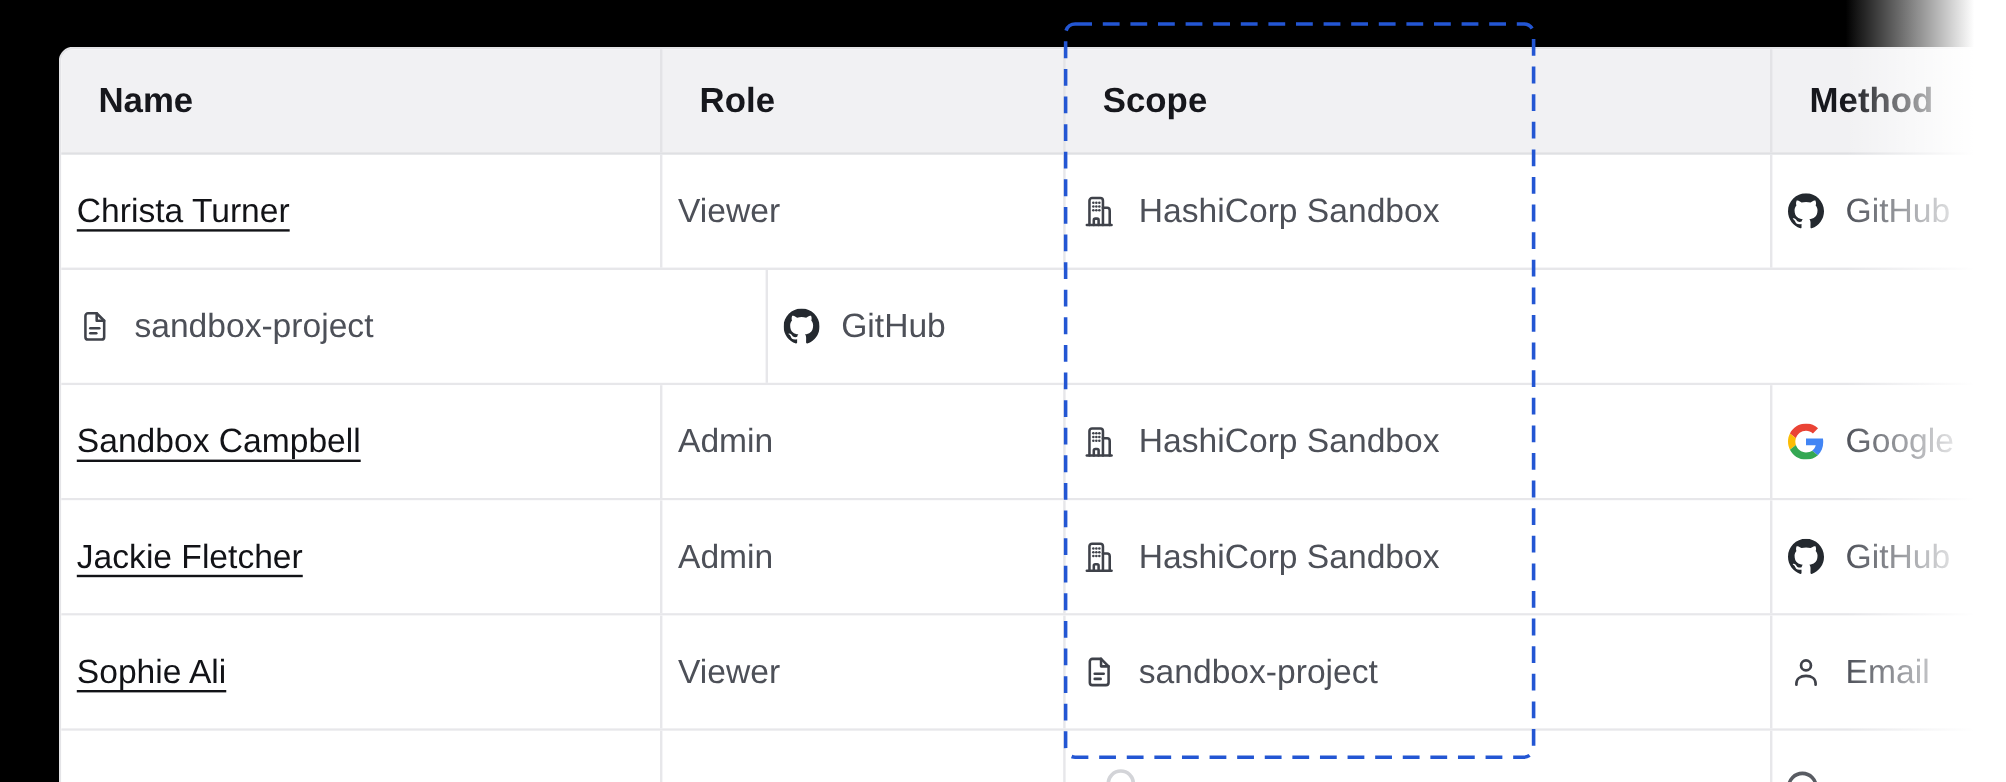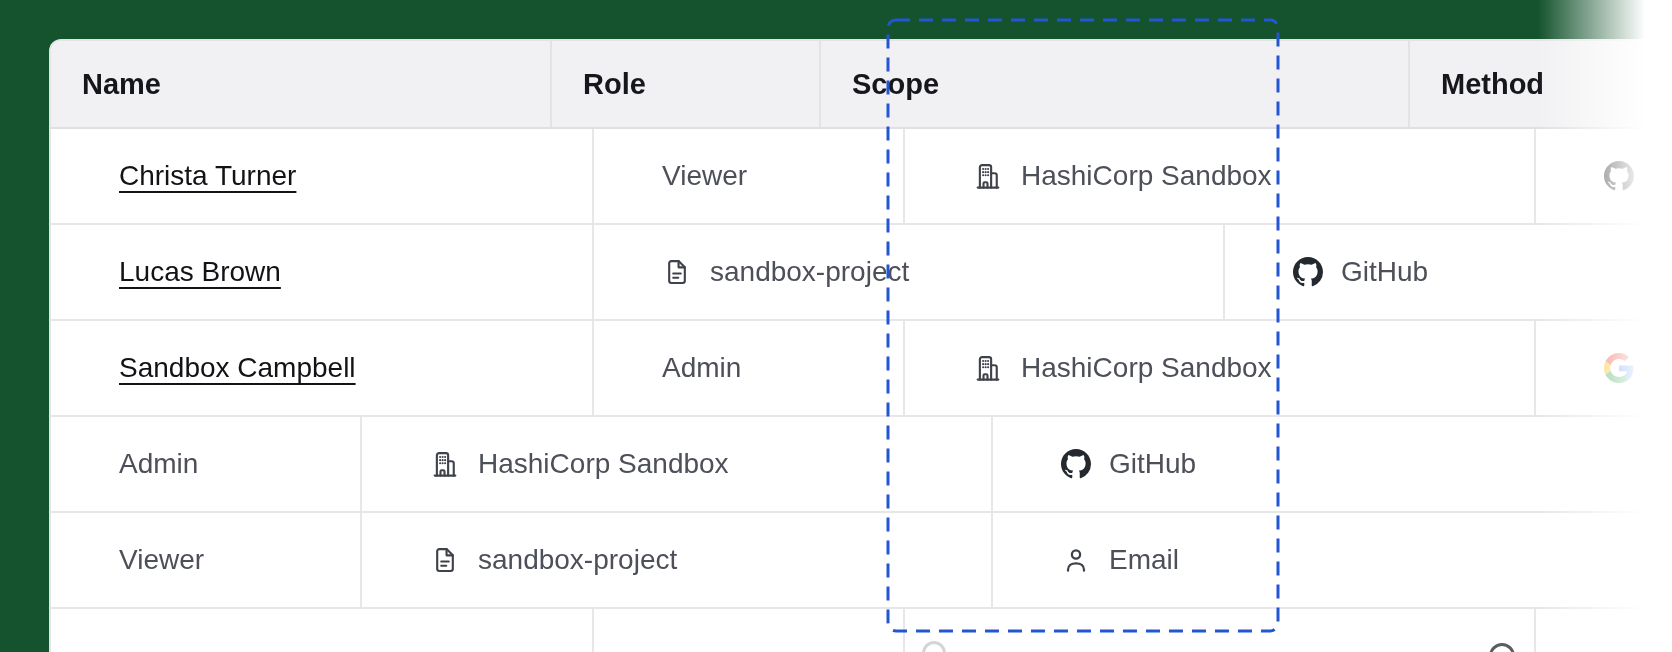--- a/index.html
+++ b/index.html
@@ -1,18 +1,18 @@
 <!DOCTYPE html>
 <html><head>
 <meta charset="utf-8">
 <style>
   html,body { margin:0; padding:0; background:#ffffff; }
   .canvas {
     position:relative; width:1672px; height:652px;
-    background:#14532d; overflow:hidden;
+    background:#000000; overflow:hidden;
     font-family:"Liberation Sans", sans-serif;
     -webkit-font-smoothing:antialiased;
   }
   
   .members-table {
     position:absolute; left:49px; top:39px;
     width:1764px; height:720px;
     background:#ffffff;
     border:2px solid #e4e4e7; border-bottom:none;
     border-radius:12px 12px 0 0;
@@ -27,26 +27,26 @@
     display:flex; align-items:center; padding-left:31px;
     font-size:29px; font-weight:700; color:#16171c;
     box-sizing:border-box; flex:none;
   }
   .tr {
     display:flex; height:96px; background:#ffffff;
     border-bottom:2px solid #e7e7ea; box-sizing:border-box;
   }
   .tr.partial { height:110px; border-bottom:none; }
   .td {
-    display:flex; align-items:center; padding-left:26px;
+    display:flex; align-items:center; padding-left:13px;
     font-size:28px; color:#4d5058;
-    box-sizing:border-box; flex:none;margin-left:42px;
+    box-sizing:border-box; flex:none;
   }
   .col-name   { width:501px; border-right:2px solid #e7e7ea; }
-  .col-role   { width:269px; border-right:2px solid #e7e7ea;text-align:right; }
+  .col-role   { width:336px; border-right:2px solid #e7e7ea;text-align:right; }
   .col-scope  { width:589px; border-right:2px solid #e7e7ea; }
   .col-method { flex:1 1 auto; }
   .thead .col-name, .thead .col-role, .thead .col-scope { border-right-color:#e3e3e6; }
 
   .name-link {
     color:#121317; font-weight:500; cursor:pointer;
     text-decoration:underline; text-decoration-thickness:2px;
     text-underline-offset:6px;
   }
   .cell-icon { width:30px; height:30px; margin-right:18px; flex:none; display:flex; }
@@ -117,23 +117,20 @@
         <span class="cell-icon">
           <svg viewBox="0 0 16 16" fill="#24292f">
             <path d="M8 0C3.58 0 0 3.58 0 8c0 3.54 2.29 6.53 5.47 7.59.4.07.55-.17.55-.38 0-.19-.01-.82-.01-1.49-2.01.37-2.53-.49-2.69-.94-.09-.23-.48-.94-.82-1.13-.28-.15-.68-.52-.01-.53.63-.01 1.08.58 1.23.82.72 1.21 1.87.87 2.33.66.07-.52.28-.87.51-1.07-1.78-.2-3.64-.89-3.64-3.95 0-.87.31-1.59.82-2.15-.08-.2-.36-1.02.08-2.12 0 0 .67-.21 2.2.82.64-.18 1.32-.27 2-.27s1.36.09 2 .27c1.53-1.04 2.2-.82 2.2-.82.44 1.1.16 1.92.08 2.12.51.56.82 1.27.82 2.15 0 3.07-1.87 3.75-3.65 3.95.29.25.54.73.54 1.48 0 1.07-.01 1.93-.01 2.2 0 .21.15.46.55.38A8.01 8.01 0 0 0 16 8c0-4.42-3.58-8-8-8z"></path>
           </svg>
         </span>
         <span>GitHub</span>
       </div>
     </div>
 
     <div class="tr">
-      <div class="td col-name">
-        <a class="name-link">Lucas Brown</a>
-      </div>
       <div class="td col-scope">
         <span class="cell-icon">
           <svg viewBox="0 0 24 24" fill="none" stroke="#3f424a" stroke-width="1.7" stroke-linecap="round" stroke-linejoin="round">
             <path d="M13.25 3.25H7.5c-.97 0-1.75.78-1.75 1.75v14c0 .97.78 1.75 1.75 1.75h9c.97 0 1.75-.78 1.75-1.75V8.25l-5-5z"></path>
             <path d="M13.25 3.25V8.25h5"></path>
             <path d="M9 13.2h6"></path>
               <path d="M9 16.6h4"></path>
           </svg>
         </span>
         <span>sandbox-project</span>
@@ -184,20 +181,23 @@
             <path fill="#4285F4" d="M46.98 24.55c0-1.57-.15-3.09-.38-4.55H24v9.02h12.94c-.58 2.96-2.26 5.48-4.78 7.18l7.73 6c4.51-4.18 7.09-10.36 7.09-17.65z"></path>
             <path fill="#FBBC05" d="M10.53 28.59c-.48-1.45-.76-2.99-.76-4.59s.27-3.14.76-4.59l-7.98-6.19C.92 16.46 0 20.12 0 24c0 3.88.92 7.54 2.56 10.78l7.97-6.19z"></path>
             <path fill="#34A853" d="M24 48c6.48 0 11.93-2.13 15.89-5.81l-7.73-6c-2.15 1.45-4.92 2.3-8.16 2.3-6.26 0-11.57-4.22-13.47-9.91l-7.98 6.19C6.51 42.62 14.62 48 24 48z"></path>
           </svg>
         </span>
         <span>Google</span>
       </div>
     </div>
 
     <div class="tr">
+      <div class="td col-name">
+        <a class="name-link">Jackie Fletcher</a>
+      </div>
       <div class="td col-role">
         <span>Admin</span>
       </div>
       <div class="td col-scope">
         <span class="cell-icon">
           <svg viewBox="0 0 24 24" fill="none" stroke="#3f424a" stroke-width="1.7" stroke-linecap="round" stroke-linejoin="round">
             <path d="M5.5 21.25V5c0-1 .8-1.75 1.75-1.75h5.5c.95 0 1.75.75 1.75 1.75v16.25"></path>
             <path d="M14.5 9.75h2.75c1 0 1.75.8 1.75 1.75v9.75"></path>
             <path d="M3.75 21.25h16.5"></path>
             <path d="M8.4 21.25v-3.3c0-.55.45-1 1-1h1.2c.55 0 1 .45 1 1v3.3"></path>
@@ -220,20 +220,23 @@
         <span class="cell-icon">
           <svg viewBox="0 0 16 16" fill="#24292f">
             <path d="M8 0C3.58 0 0 3.58 0 8c0 3.54 2.29 6.53 5.47 7.59.4.07.55-.17.55-.38 0-.19-.01-.82-.01-1.49-2.01.37-2.53-.49-2.69-.94-.09-.23-.48-.94-.82-1.13-.28-.15-.68-.52-.01-.53.63-.01 1.08.58 1.23.82.72 1.21 1.87.87 2.33.66.07-.52.28-.87.51-1.07-1.78-.2-3.64-.89-3.64-3.95 0-.87.31-1.59.82-2.15-.08-.2-.36-1.02.08-2.12 0 0 .67-.21 2.2.82.64-.18 1.32-.27 2-.27s1.36.09 2 .27c1.53-1.04 2.2-.82 2.2-.82.44 1.1.16 1.92.08 2.12.51.56.82 1.27.82 2.15 0 3.07-1.87 3.75-3.65 3.95.29.25.54.73.54 1.48 0 1.07-.01 1.93-.01 2.2 0 .21.15.46.55.38A8.01 8.01 0 0 0 16 8c0-4.42-3.58-8-8-8z"></path>
           </svg>
         </span>
         <span>GitHub</span>
       </div>
     </div>
 
     <div class="tr">
+      <div class="td col-name">
+        <a class="name-link">Sophie Ali</a>
+      </div>
       <div class="td col-role">
         <span>Viewer</span>
       </div>
       <div class="td col-scope">
         <span class="cell-icon">
           <svg viewBox="0 0 24 24" fill="none" stroke="#3f424a" stroke-width="1.7" stroke-linecap="round" stroke-linejoin="round">
             <path d="M13.25 3.25H7.5c-.97 0-1.75.78-1.75 1.75v14c0 .97.78 1.75 1.75 1.75h9c.97 0 1.75-.78 1.75-1.75V8.25l-5-5z"></path>
             <path d="M13.25 3.25V8.25h5"></path>
             <path d="M9 13.2h6"></path>
               <path d="M9 16.6h4"></path>

